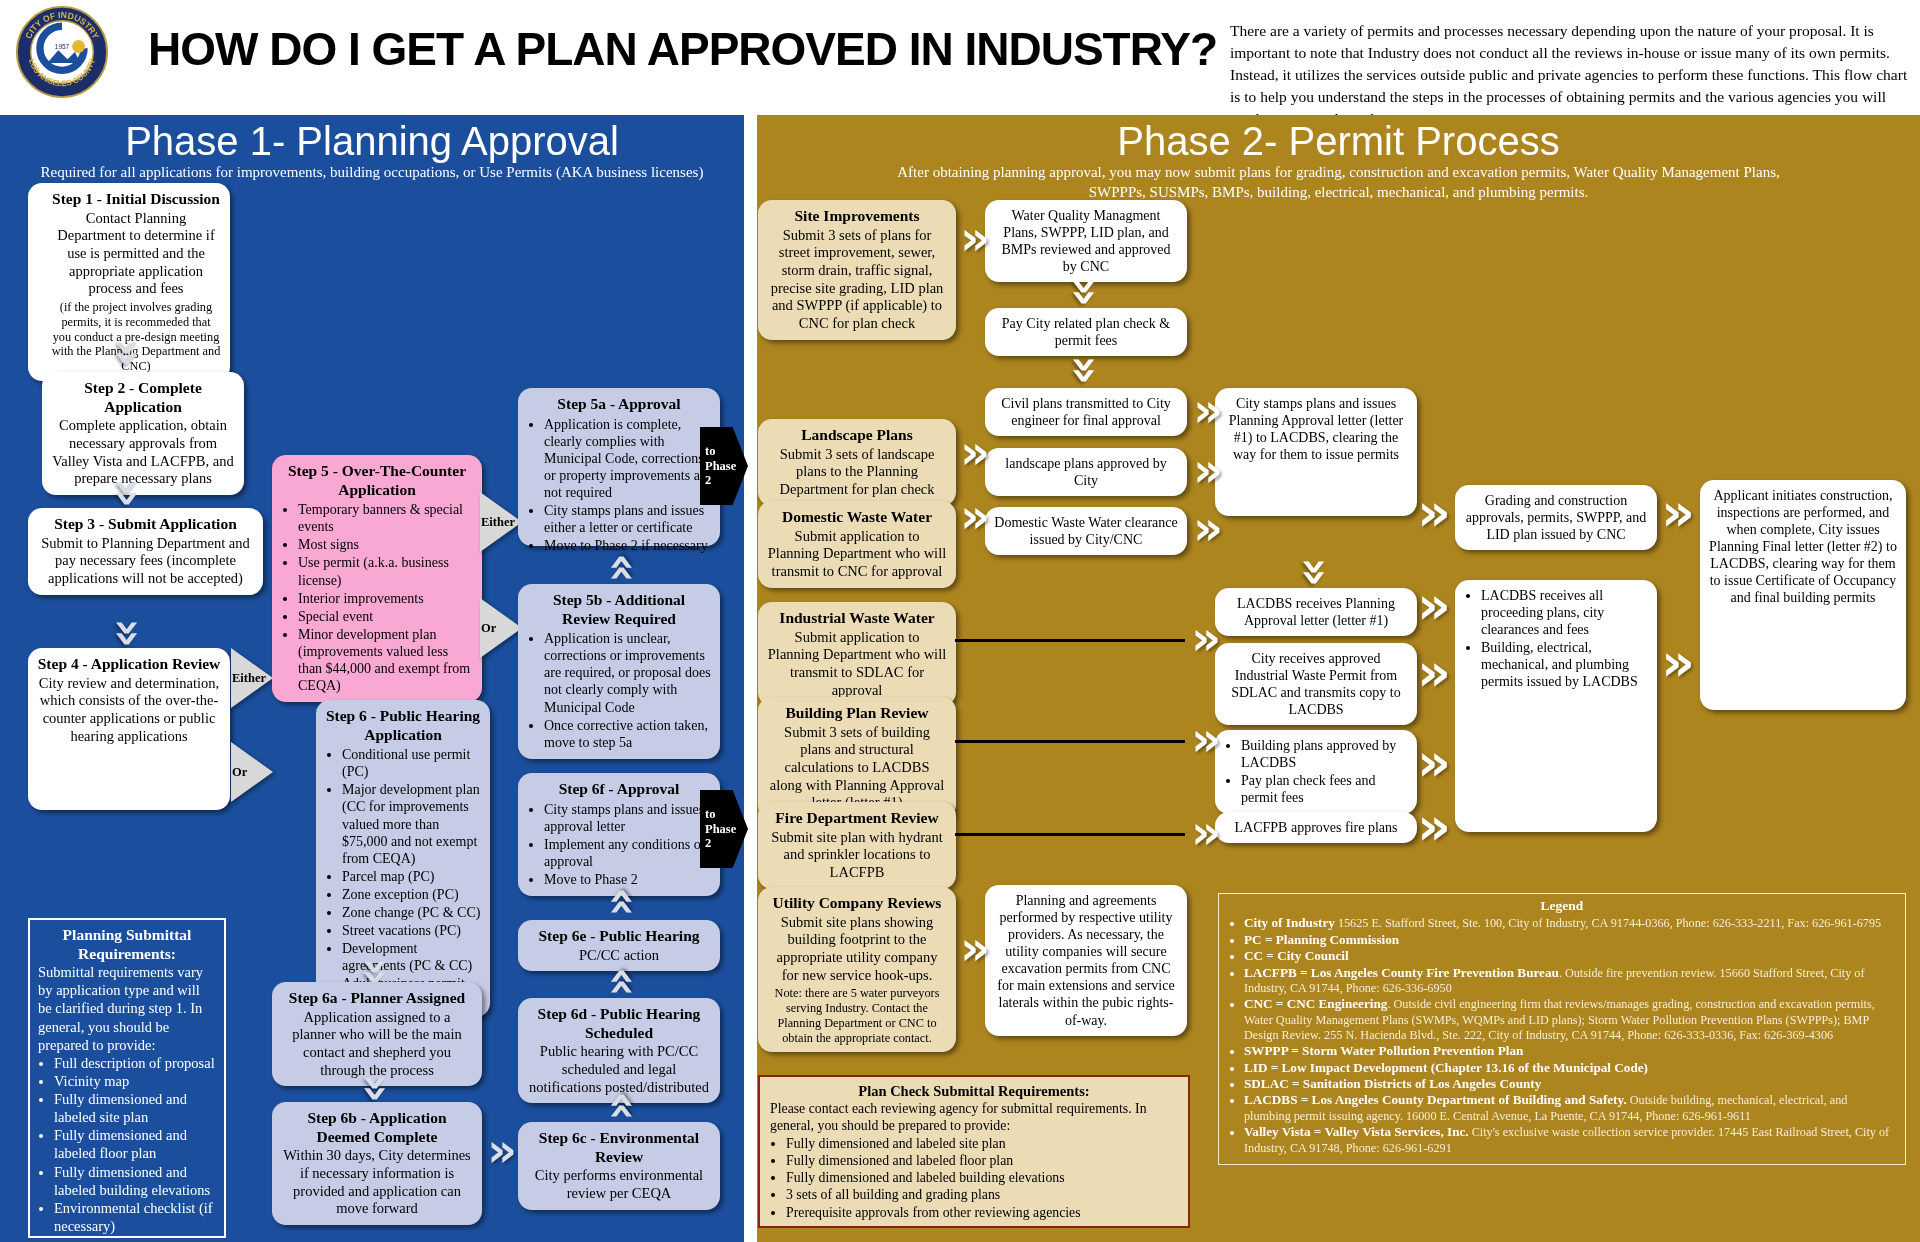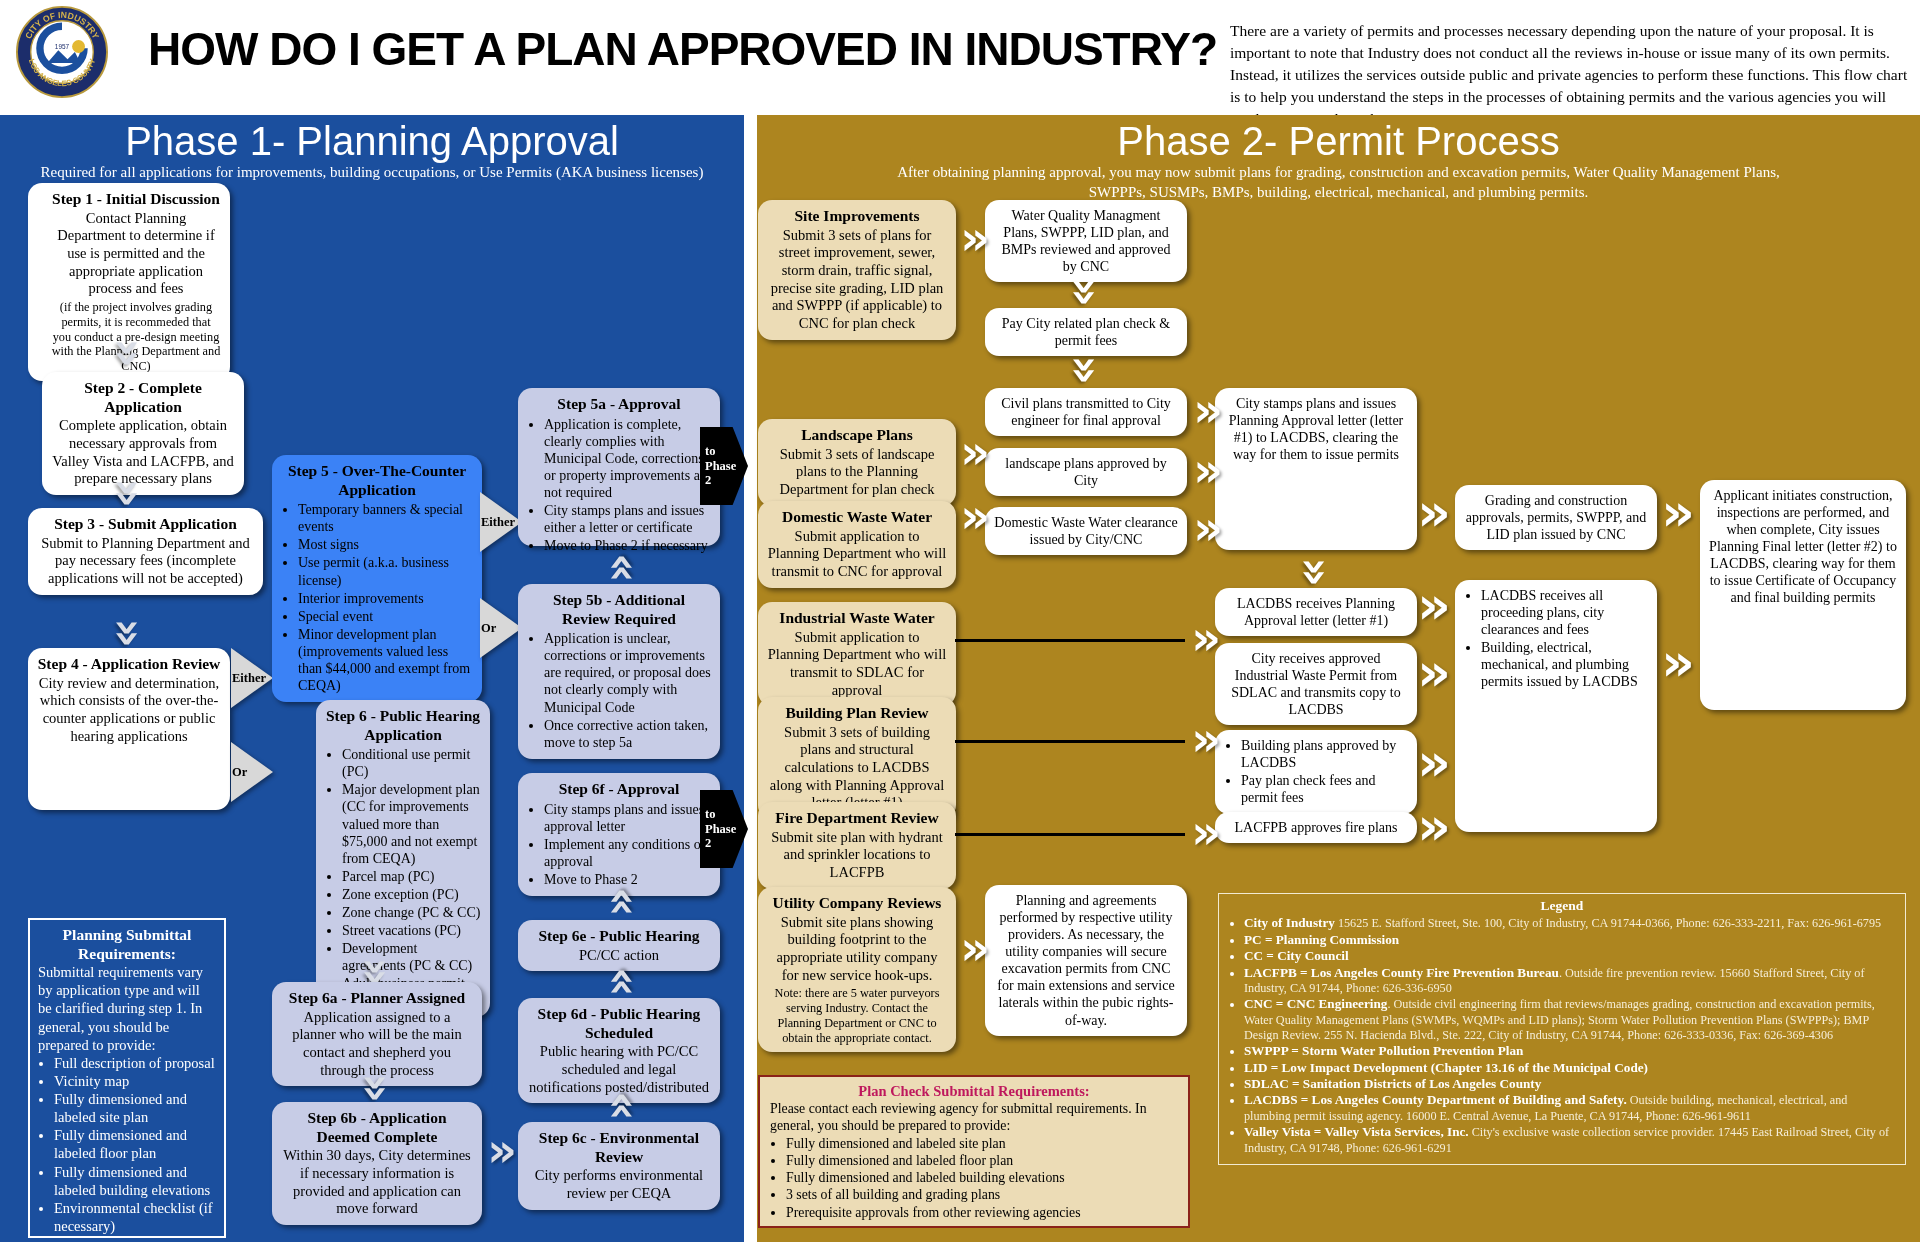--- a/index.html
+++ b/index.html
@@ -13,21 +13,21 @@
   .phase-sub{position:absolute;text-align:center;color:#fff;font-size:15px;line-height:1.3;}
   #main-title{position:absolute;left:148px;top:22px;font-family:"Liberation Sans",sans-serif;
        font-size:46px;font-weight:600;letter-spacing:-1px;white-space:nowrap;}
   #intro{position:absolute;left:1230px;top:20px;width:678px;font-size:15.5px;line-height:1.42;}
   .box{position:absolute;border-radius:14px;padding:7px 9px;box-sizing:border-box;
        font-size:14.5px;line-height:1.22;text-align:center;
        box-shadow:3px 3px 5px rgba(0,0,0,.45);}
   .wbox{background:#fff;}
   .tanbox{background:#ecdcb6;}
   .lavbox{background:#c7cce6;}
-  .s5bg{background:#3b82f6;}
+  .s5bg{background:#f9a8d4;}
   .bt{font-weight:bold;font-size:15.5px;line-height:1.2;}
   .bb{margin-top:1px;}
   .note{font-size:12.3px;line-height:1.2;margin-top:2px;}
   ul.bl{text-align:left;margin:2px 0 0 0;padding-left:17px;}
   ul.bl li{margin:0 0 1px 0;}
   .psub{position:absolute;border:2px solid #fff;color:#fff;padding:6px 8px;box-sizing:border-box;
        font-size:14.5px;line-height:1.25;}
   .psub .bt{text-align:center;}
   .psub ul{margin:0;padding-left:16px;text-align:left;}
   .chev{position:absolute;width:44px;height:40px;display:flex;align-items:center;justify-content:center;
@@ -49,21 +49,21 @@
   .tp span{width:36px;}
   .line{position:absolute;height:3px;background:#000;}
   #legend{position:absolute;left:1218px;top:893px;width:688px;border:1px solid #f2ead2;
        color:#fff;font-size:12.6px;line-height:1.22;padding:4px 10px 8px 10px;box-sizing:border-box;}
   #legend .lt{text-align:center;font-weight:bold;font-size:13.5px;}
   #legend ul{margin:1px 0 0 0;padding-left:15px;}
   #legend b{font-size:13.2px;}
   #legend .r{color:#f6eed8;font-size:12.2px;}
   #pcheck{position:absolute;left:758px;top:1075px;width:432px;background:#ecdcb6;
        border:2px solid #8b2219;padding:5px 10px;box-sizing:border-box;font-size:13.8px;line-height:1.25;}
-  #pcheck .pt{color:#be185d;font-weight:bold;text-align:center;font-size:14.5px;}
+  #pcheck .pt{color:#000000;font-weight:bold;text-align:center;font-size:14.5px;}
   #pcheck ul{margin:0;padding-left:16px;}
   .logo{position:absolute;left:16px;top:6px;}
 </style>
 </head>
 <body>
 
 <svg class="logo" width="92" height="92" viewBox="0 0 100 100">
   <circle cx="50" cy="50" r="49" fill="#1c2d6b" stroke="#b99a3d" stroke-width="2"></circle>
   <circle cx="50" cy="50" r="34" fill="#ffffff" stroke="#b99a3d" stroke-width="1.5"></circle>
   <defs>
@@ -258,21 +258,21 @@
 
 <div class="box wbox" style="left:985px;top:200px;width:202px;font-size:14px;">Water Quality Managment Plans, SWPPP, LID plan, and BMPs reviewed and approved by CNC</div>
 <div class="chev w down f46" style="left:1064px;top:272px;">»</div>
 <div class="box wbox" style="left:985px;top:308px;width:202px;font-size:14px;">Pay City related plan check &amp; permit fees</div>
 <div class="chev w down f46" style="left:1064px;top:350px;">»</div>
 <div class="box wbox" style="left:985px;top:388px;width:202px;font-size:14px;">Civil plans transmitted to City engineer for final approval</div>
 <div class="box wbox" style="left:985px;top:448px;width:202px;font-size:14px;">landscape plans approved by City</div>
 <div class="box wbox" style="left:985px;top:507px;width:202px;font-size:14px;">Domestic Waste Water clearance issued by City/CNC</div>
 <div class="box wbox" style="left:985px;top:885px;width:202px;font-size:14px;">Planning and agreements performed by respective utility providers. As necessary, the utility companies will secure excavation permits from CNC for main extensions and service laterals within the pubic rights-of-way.</div>
 
-<div class="box wbox" style="left:1215px;top:388px;width:202px;height:162px;font-size:14px;">City stamps plans and issues Planning Approval letter (letter #1) to LACDBS, clearing the way for them to issue permits</div>
+<div class="box wbox" style="left:1215px;top:388px;width:202px;height:128px;font-size:14px;">City stamps plans and issues Planning Approval letter (letter #1) to LACDBS, clearing the way for them to issue permits</div>
 <div class="chev w down f46" style="left:1294px;top:552px;">»</div>
 <div class="box wbox" style="left:1215px;top:588px;width:202px;font-size:14px;">LACDBS receives Planning Approval letter (letter #1)</div>
 <div class="box wbox" style="left:1215px;top:643px;width:202px;font-size:14px;">City receives approved Industrial Waste Permit from SDLAC and transmits copy to LACDBS</div>
 <div class="box wbox" style="left:1215px;top:730px;width:202px;font-size:14px;">
   <ul class="bl" style="margin-top:0;">
     <li>Building plans approved by LACDBS</li>
     <li>Pay plan check fees and permit fees</li>
   </ul>
 </div>
 <div class="box wbox" style="left:1215px;top:812px;width:202px;font-size:14px;">LACFPB approves fire plans</div>

